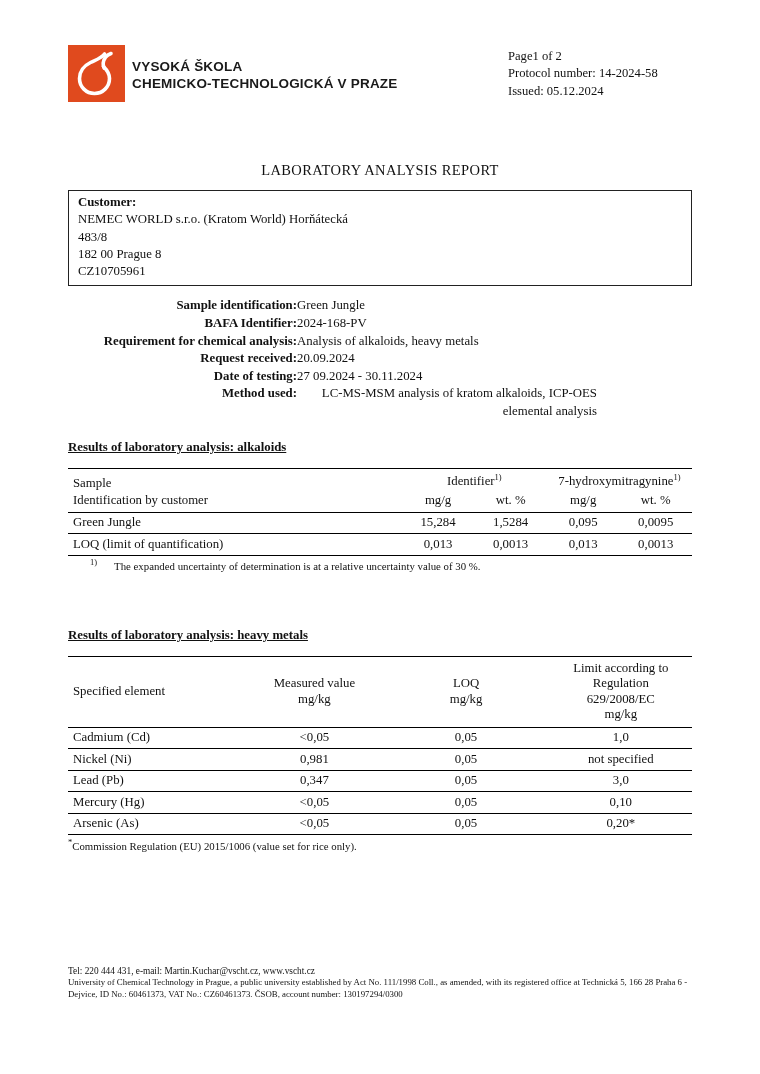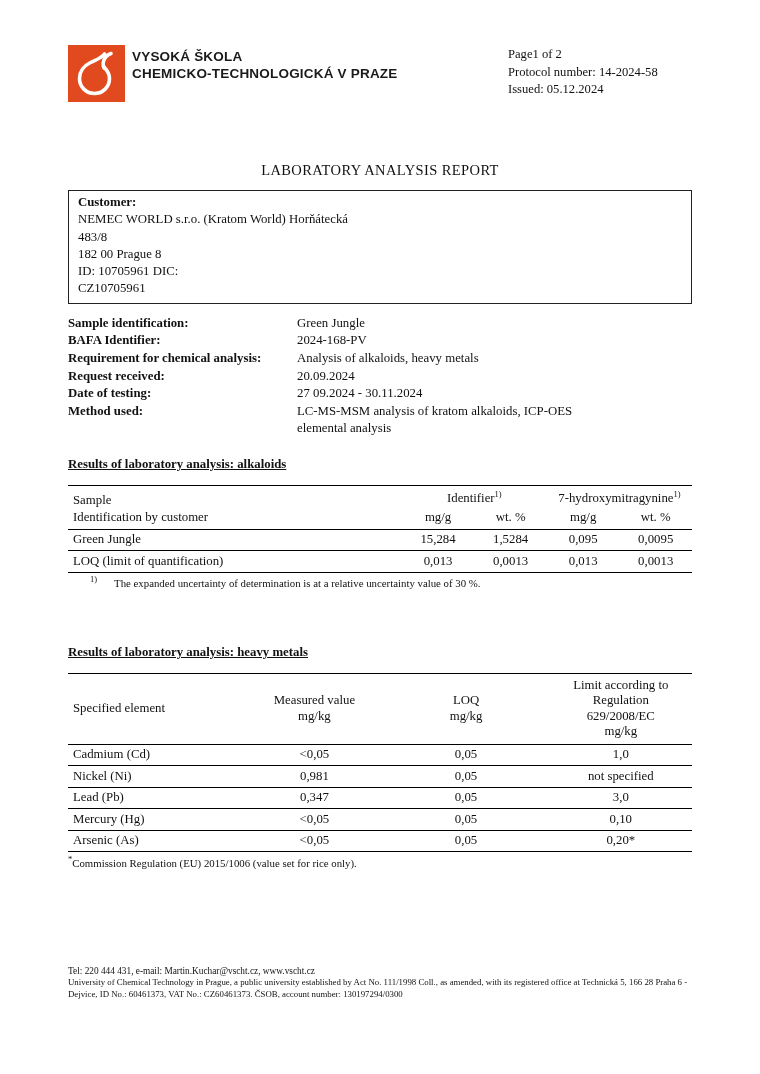--- a/index.html
+++ b/index.html
@@ -7,41 +7,41 @@
     position:relative;
     width:760px; height:1074px;
     background:#ffffff;
     box-sizing:border-box;
     padding:45px 68px 0 68px;
     font-family:"Liberation Serif", serif;
     color:#111111;
     overflow:hidden;
   }
   
-  .header { display:flex; align-items:flex-start; }
+  .header { display:flex; align-items:center; }
   .logo { width:57px; height:57px; flex:none; }
   .brand {
     margin-left:7px; padding-top:3px;
     font-family:"Liberation Sans", sans-serif;
     font-weight:bold; color:#1a1a1a;
   }
   .brand-l1, .brand-l2 { font-size:13.5px; line-height:17px; letter-spacing:0.2px; }
   .brand-l3 { font-size:13px;  line-height:17px; }
   .page-info { margin-left:auto; width:184px; flex:none; font-size:12.6px; line-height:17.5px; padding-top:1px; }
   
   .title { margin-top:60px; text-align:center; font-size:14.5px; letter-spacing:0.4px; }
   
   .customer-box {
     margin-top:11px; border:1px solid #222;
     padding:3px 9px 5px 9px;
     font-size:12.8px; line-height:17.3px;
   }
   .bold { font-weight:bold; }
   
-  .info { margin-top:11px; font-size:12.8px; line-height:17.6px; }
+  .info { margin-top:11px; font-size:12.8px; line-height:17.6px;text-align:right; }
   .info-row { display:flex; }
   .info-label { width:229px; flex:none; font-weight:bold; }
   .info-value { max-width:300px; }
   
   .section-heading {
     margin-top:19px; font-weight:bold; font-size:12.8px;
     text-decoration:underline;
   }
   .section-heading.hm { margin-top:56px; }
   
@@ -98,21 +98,20 @@
     </div>
   </div>
 
   <div class="title">LABORATORY ANALYSIS REPORT</div>
 
   <div class="customer-box">
     <div class="bold">Customer:</div>
     <div>NEMEC WORLD s.r.o. (Kratom World) Horňátecká</div>
     <div>483/8</div>
     <div>182 00 Prague 8</div>
-    <div>ID: 10705961 DIC:</div>
     <div>CZ10705961</div>
   </div>
 
   <div class="info">
     <div class="info-row">
       <span class="info-label">Sample identification:</span>
       <span class="info-value">Green Jungle</span>
     </div>
     <div class="info-row">
       <span class="info-label">BAFA Identifier:</span>

